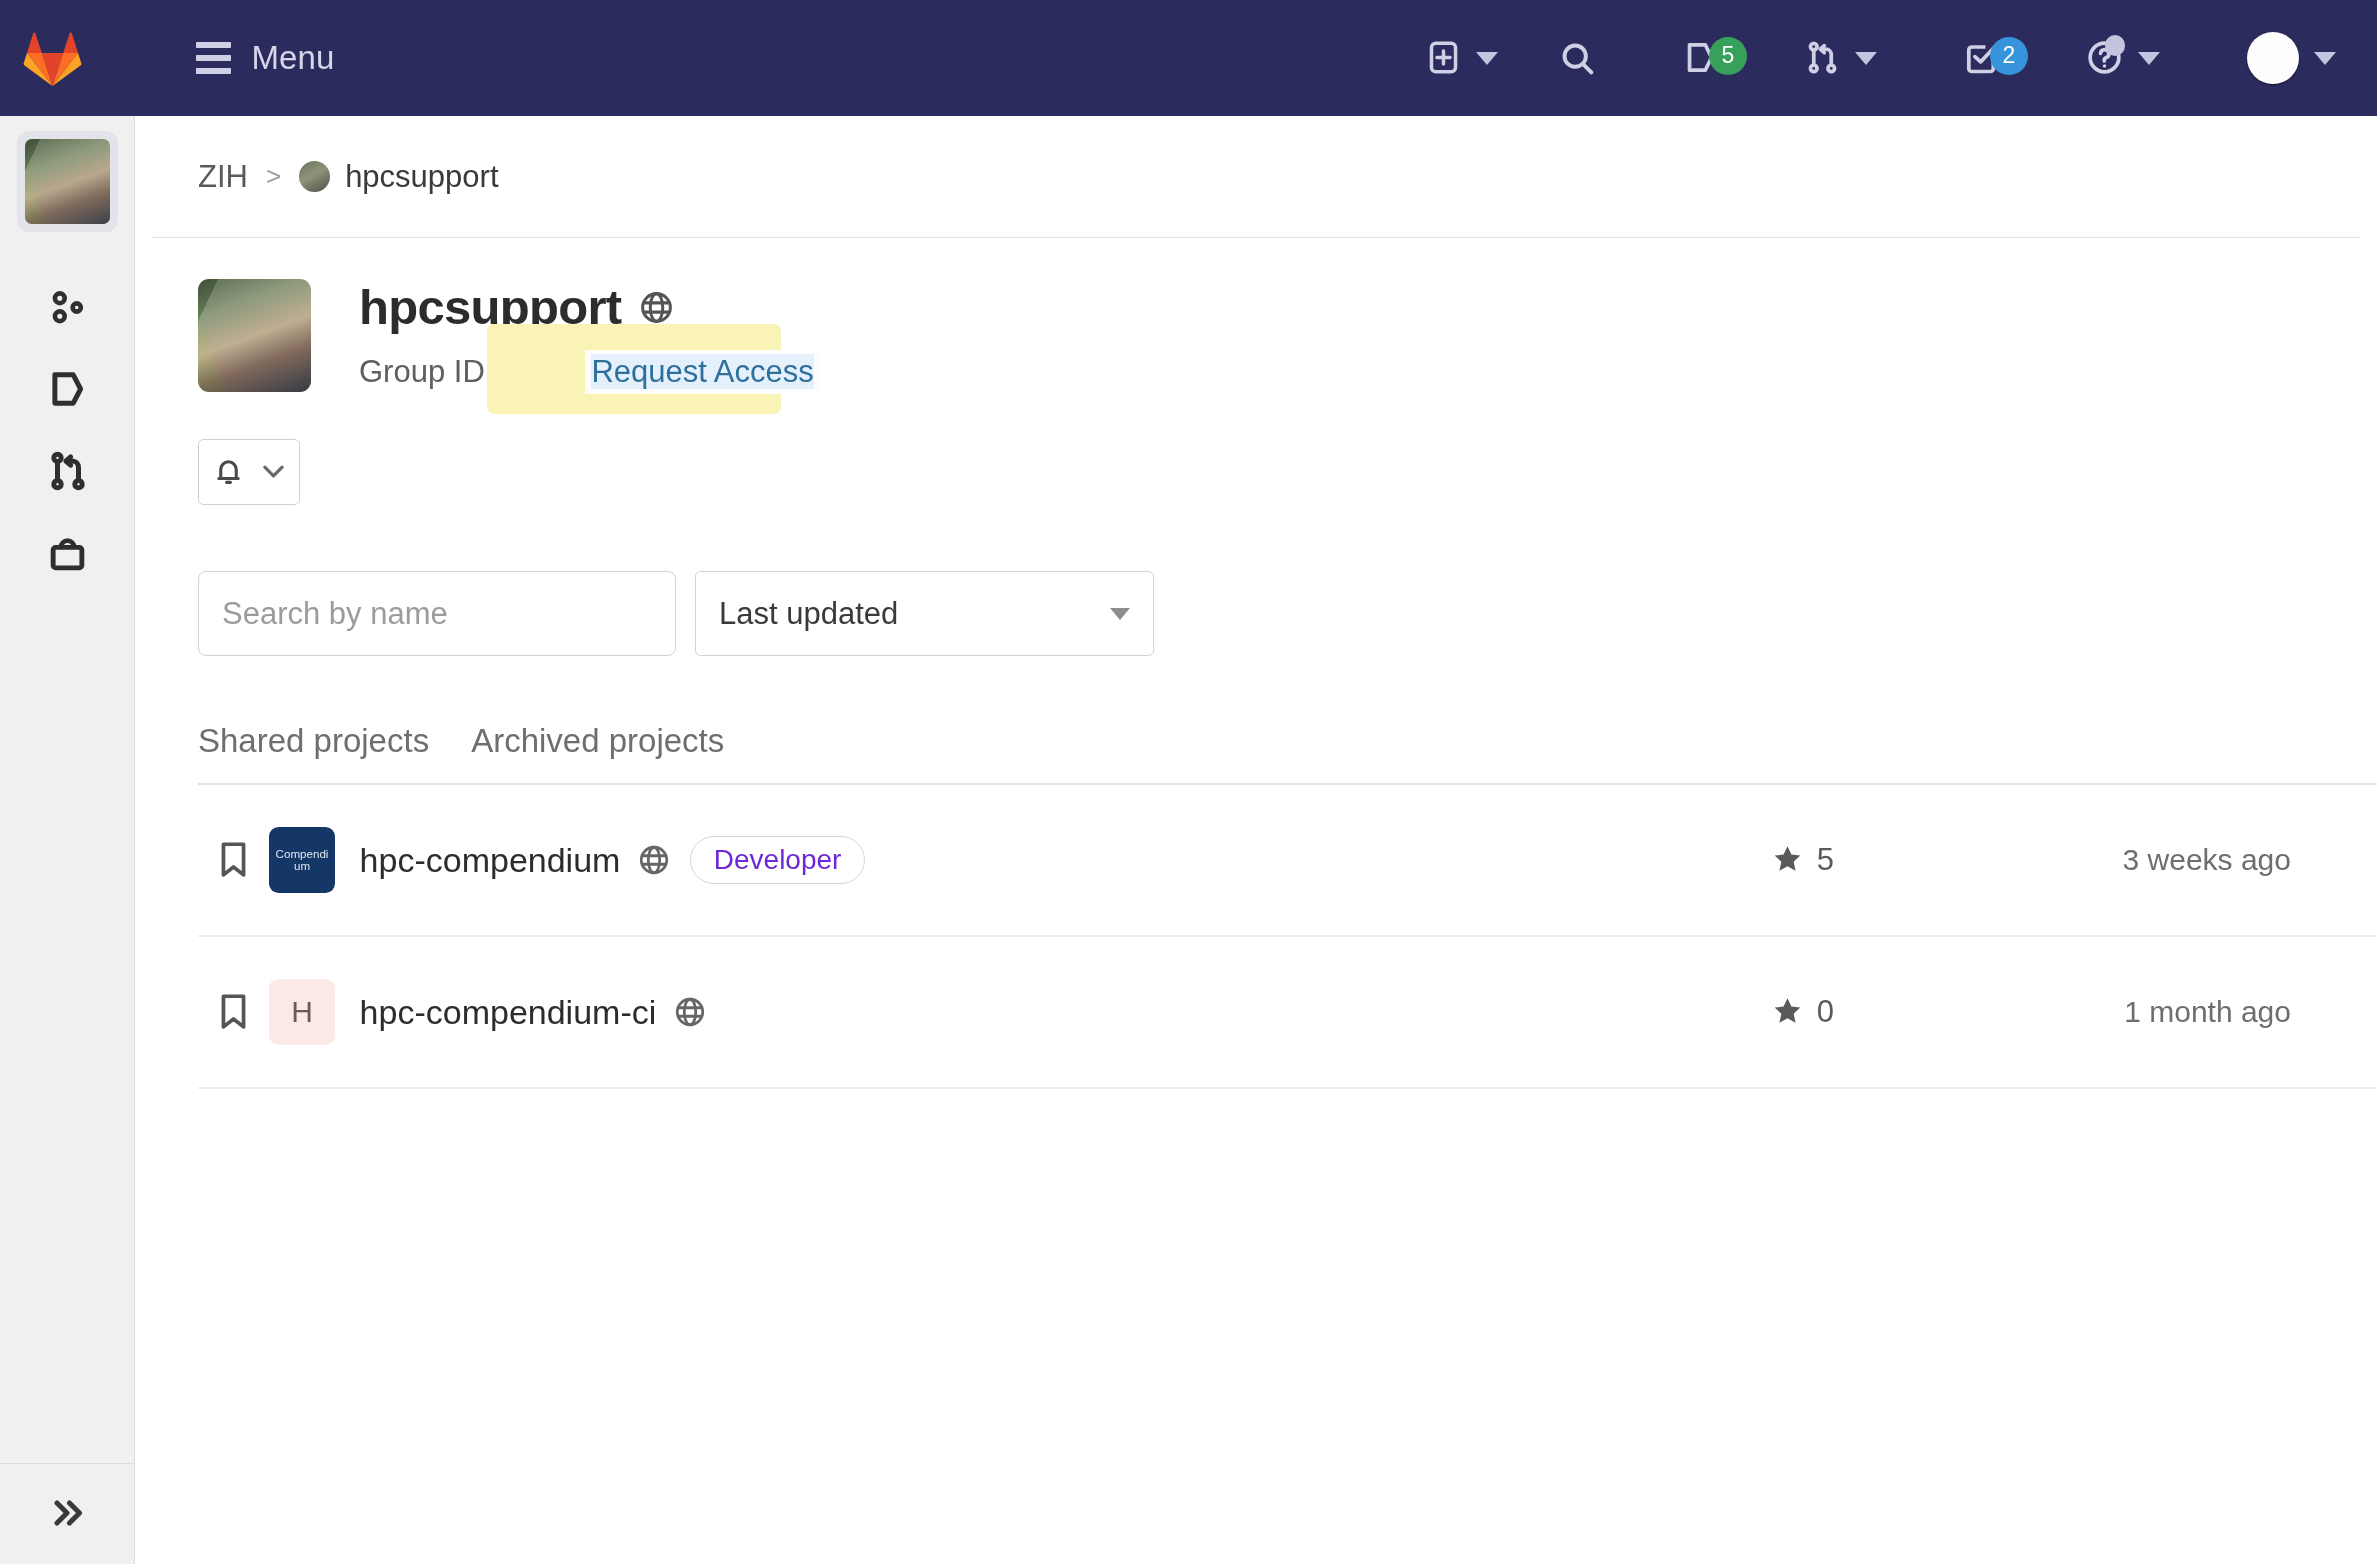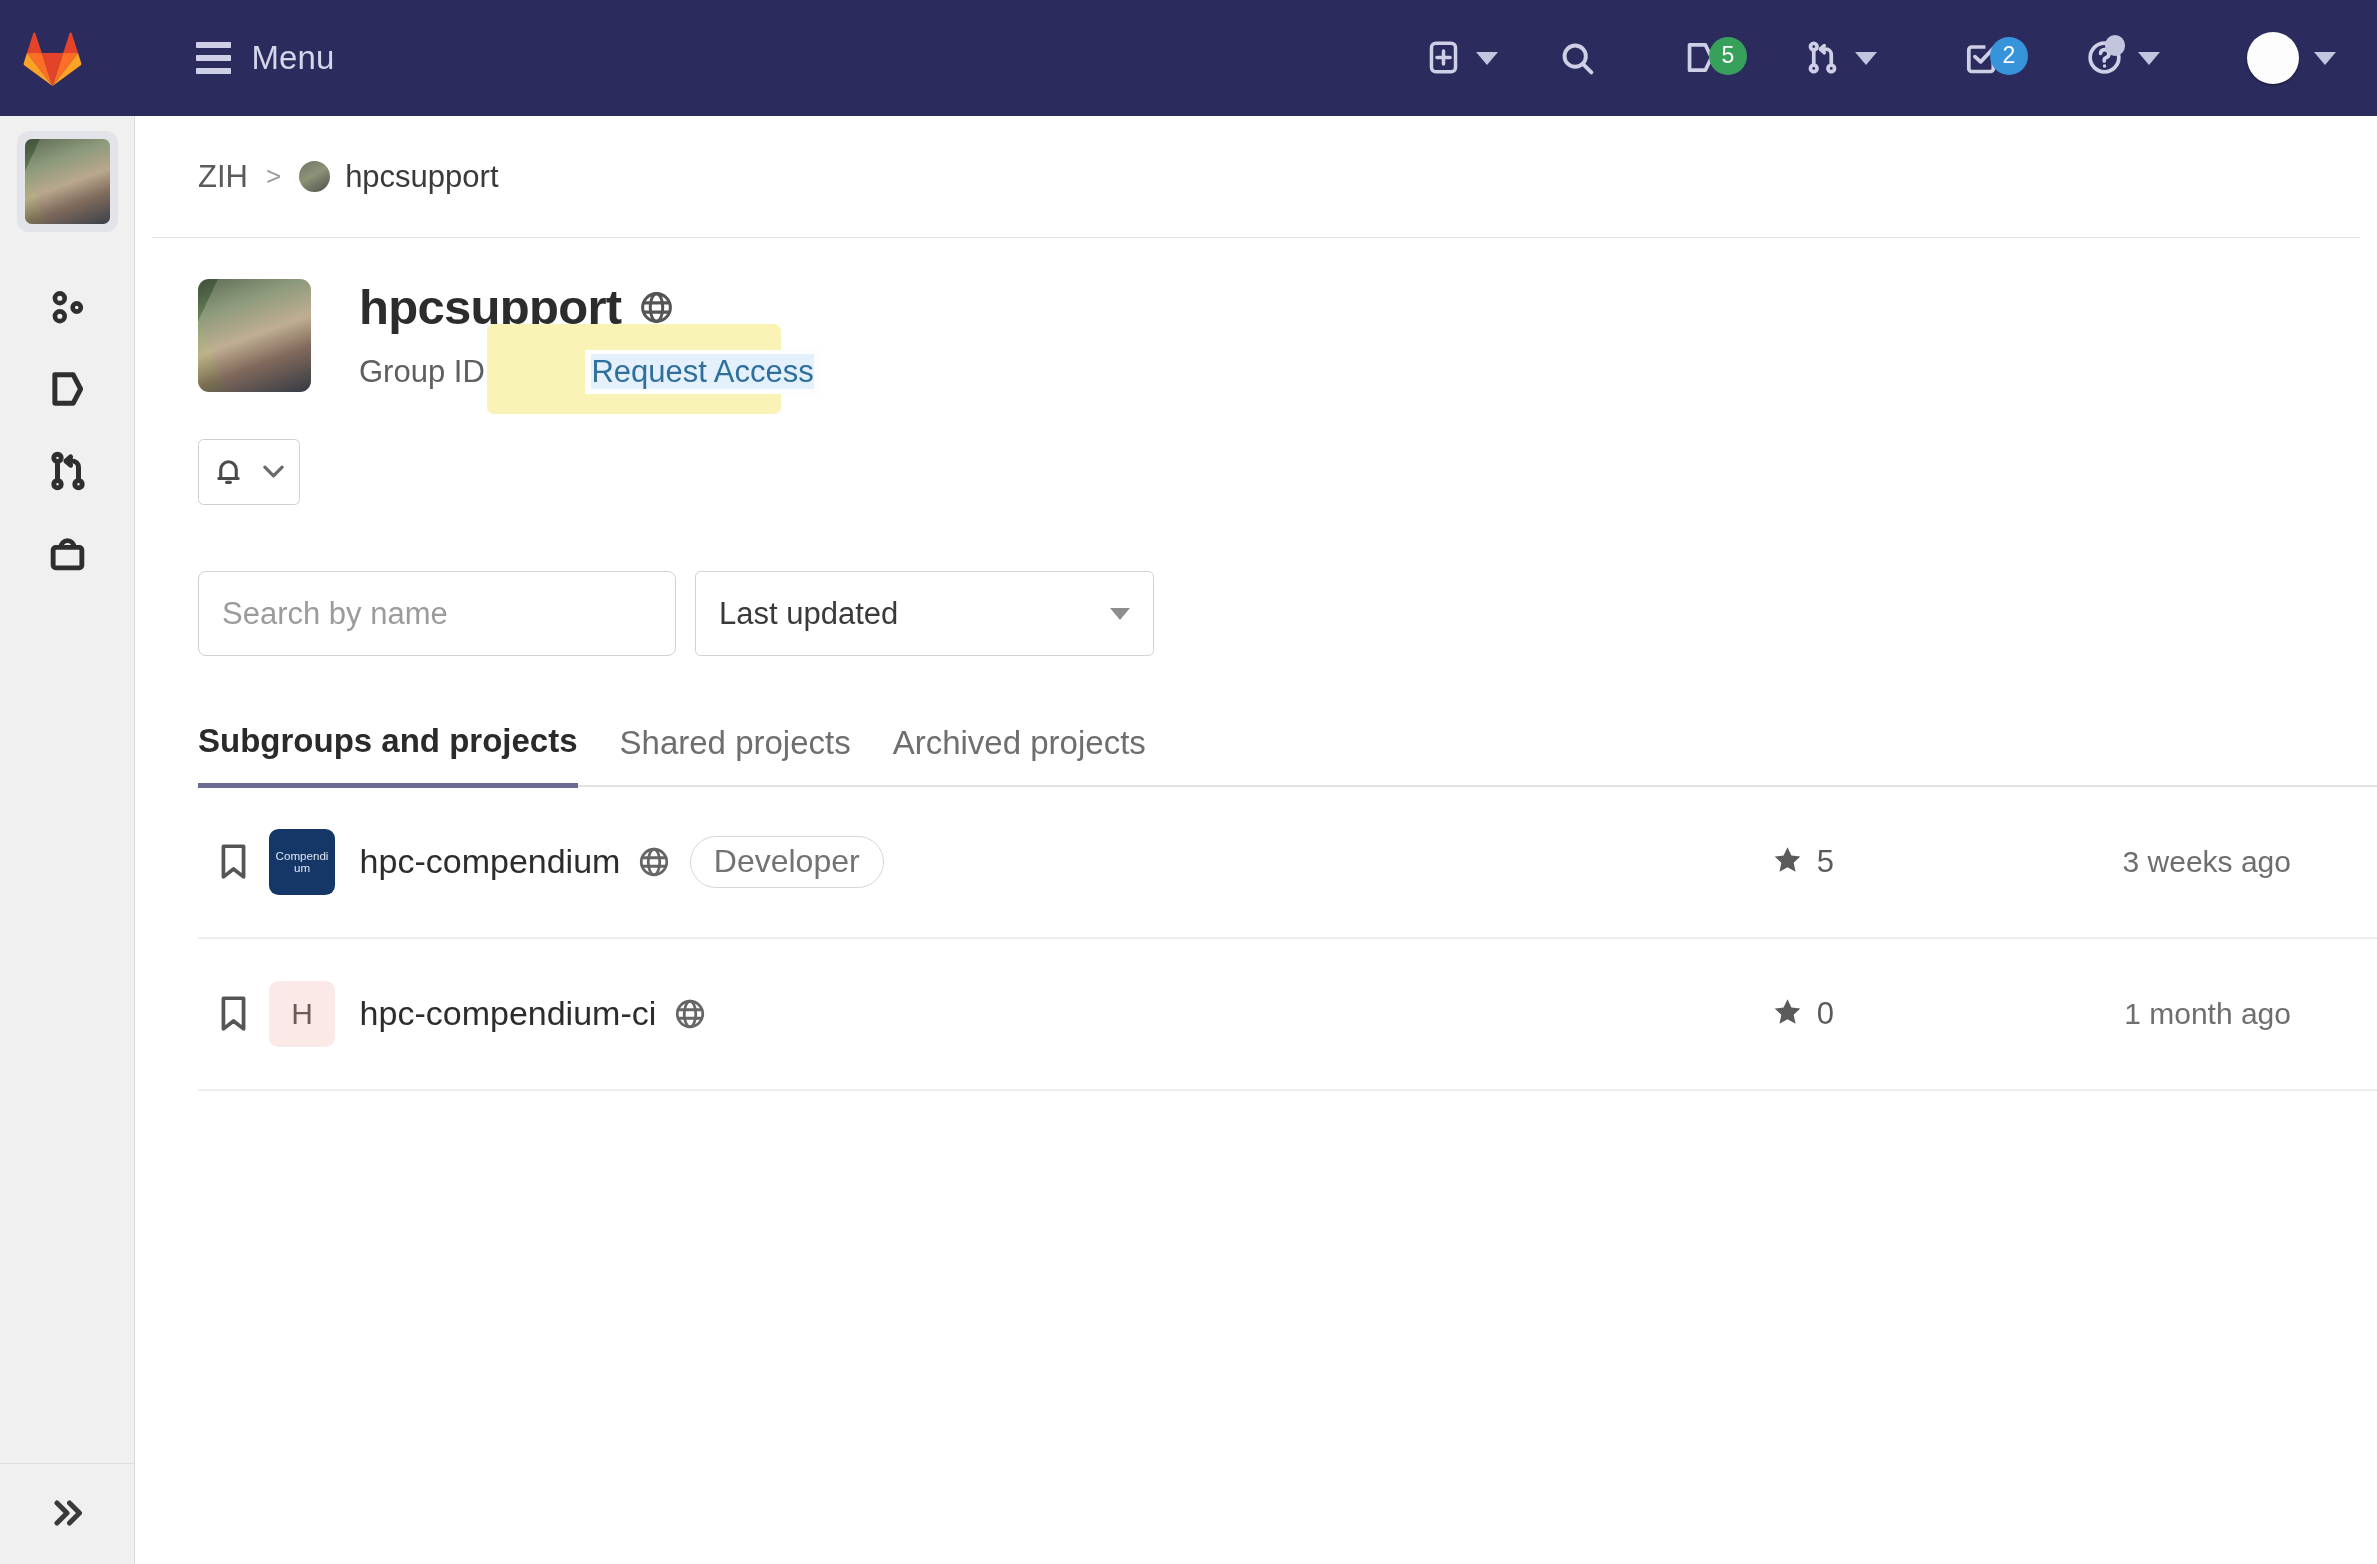--- a/index.html
+++ b/index.html
@@ -174,21 +174,21 @@
   .pa-compendium {
     background:#143767; color:#dfe6f0; font-size:11.6px; line-height:1.05;
     padding:4.1px; text-align:center; word-break:break-all;
   }
   .pa-ci { background:#fbe9e7; color:#6b5a57; font-size:30px; }
   .proj-main { display:flex; flex-direction:column; justify-content:center; }
   .proj-title-row { display:flex; align-items:center; }
   .proj-name { font-size:34px; color:#2c2c2c; cursor:pointer; }
   .dev-badge {
     margin-left:19px; border:1.4px solid #d6d6d6; border-radius:41px;
-    padding:6.8px 23px; font-size:32px; color:#737373;
+    padding:6.8px 23px; font-size:28px; color:#6d28d9;
   }
   .proj-desc { font-size:30px; color:#6b6b6b; margin-top:9.6px; }
   .stars { margin-left:auto; display:flex; align-items:center; gap:12.3px; cursor:pointer; }
   .star-count { font-size:31px; color:#5a5a5a; }
   .updated { width:382px; text-align:right; font-size:30px; color:#6e6e6e; margin-left:75px; }
 
   .globe { margin-left:16.4px; display:inline-flex; }
 </style>
 </head>
 <body>
@@ -392,21 +392,20 @@
     <div class="search-box">
       <input type="text" placeholder="Search by name" style="">
     </div>
     <div class="sort-box">
       <span class="sort-label">Last updated</span>
       <span class="sort-chev"></span>
     </div>
   </div>
 
   <div id="tabs">
-    <div class="tab active">Subgroups and projects</div>
     <div class="tab">Shared projects</div>
     <div class="tab">Archived projects</div>
   </div>
 
   <div class="prow">
     <div class="bookmark">
       <svg width="35" height="40" viewBox="0 0 16 18" fill="none" stroke="#555" stroke-width="1.7" stroke-linejoin="round">
         <path d="M3.4 1.8h9.2v14l-4.6-3.6-4.6 3.6z"></path>
       </svg>
     </div>

